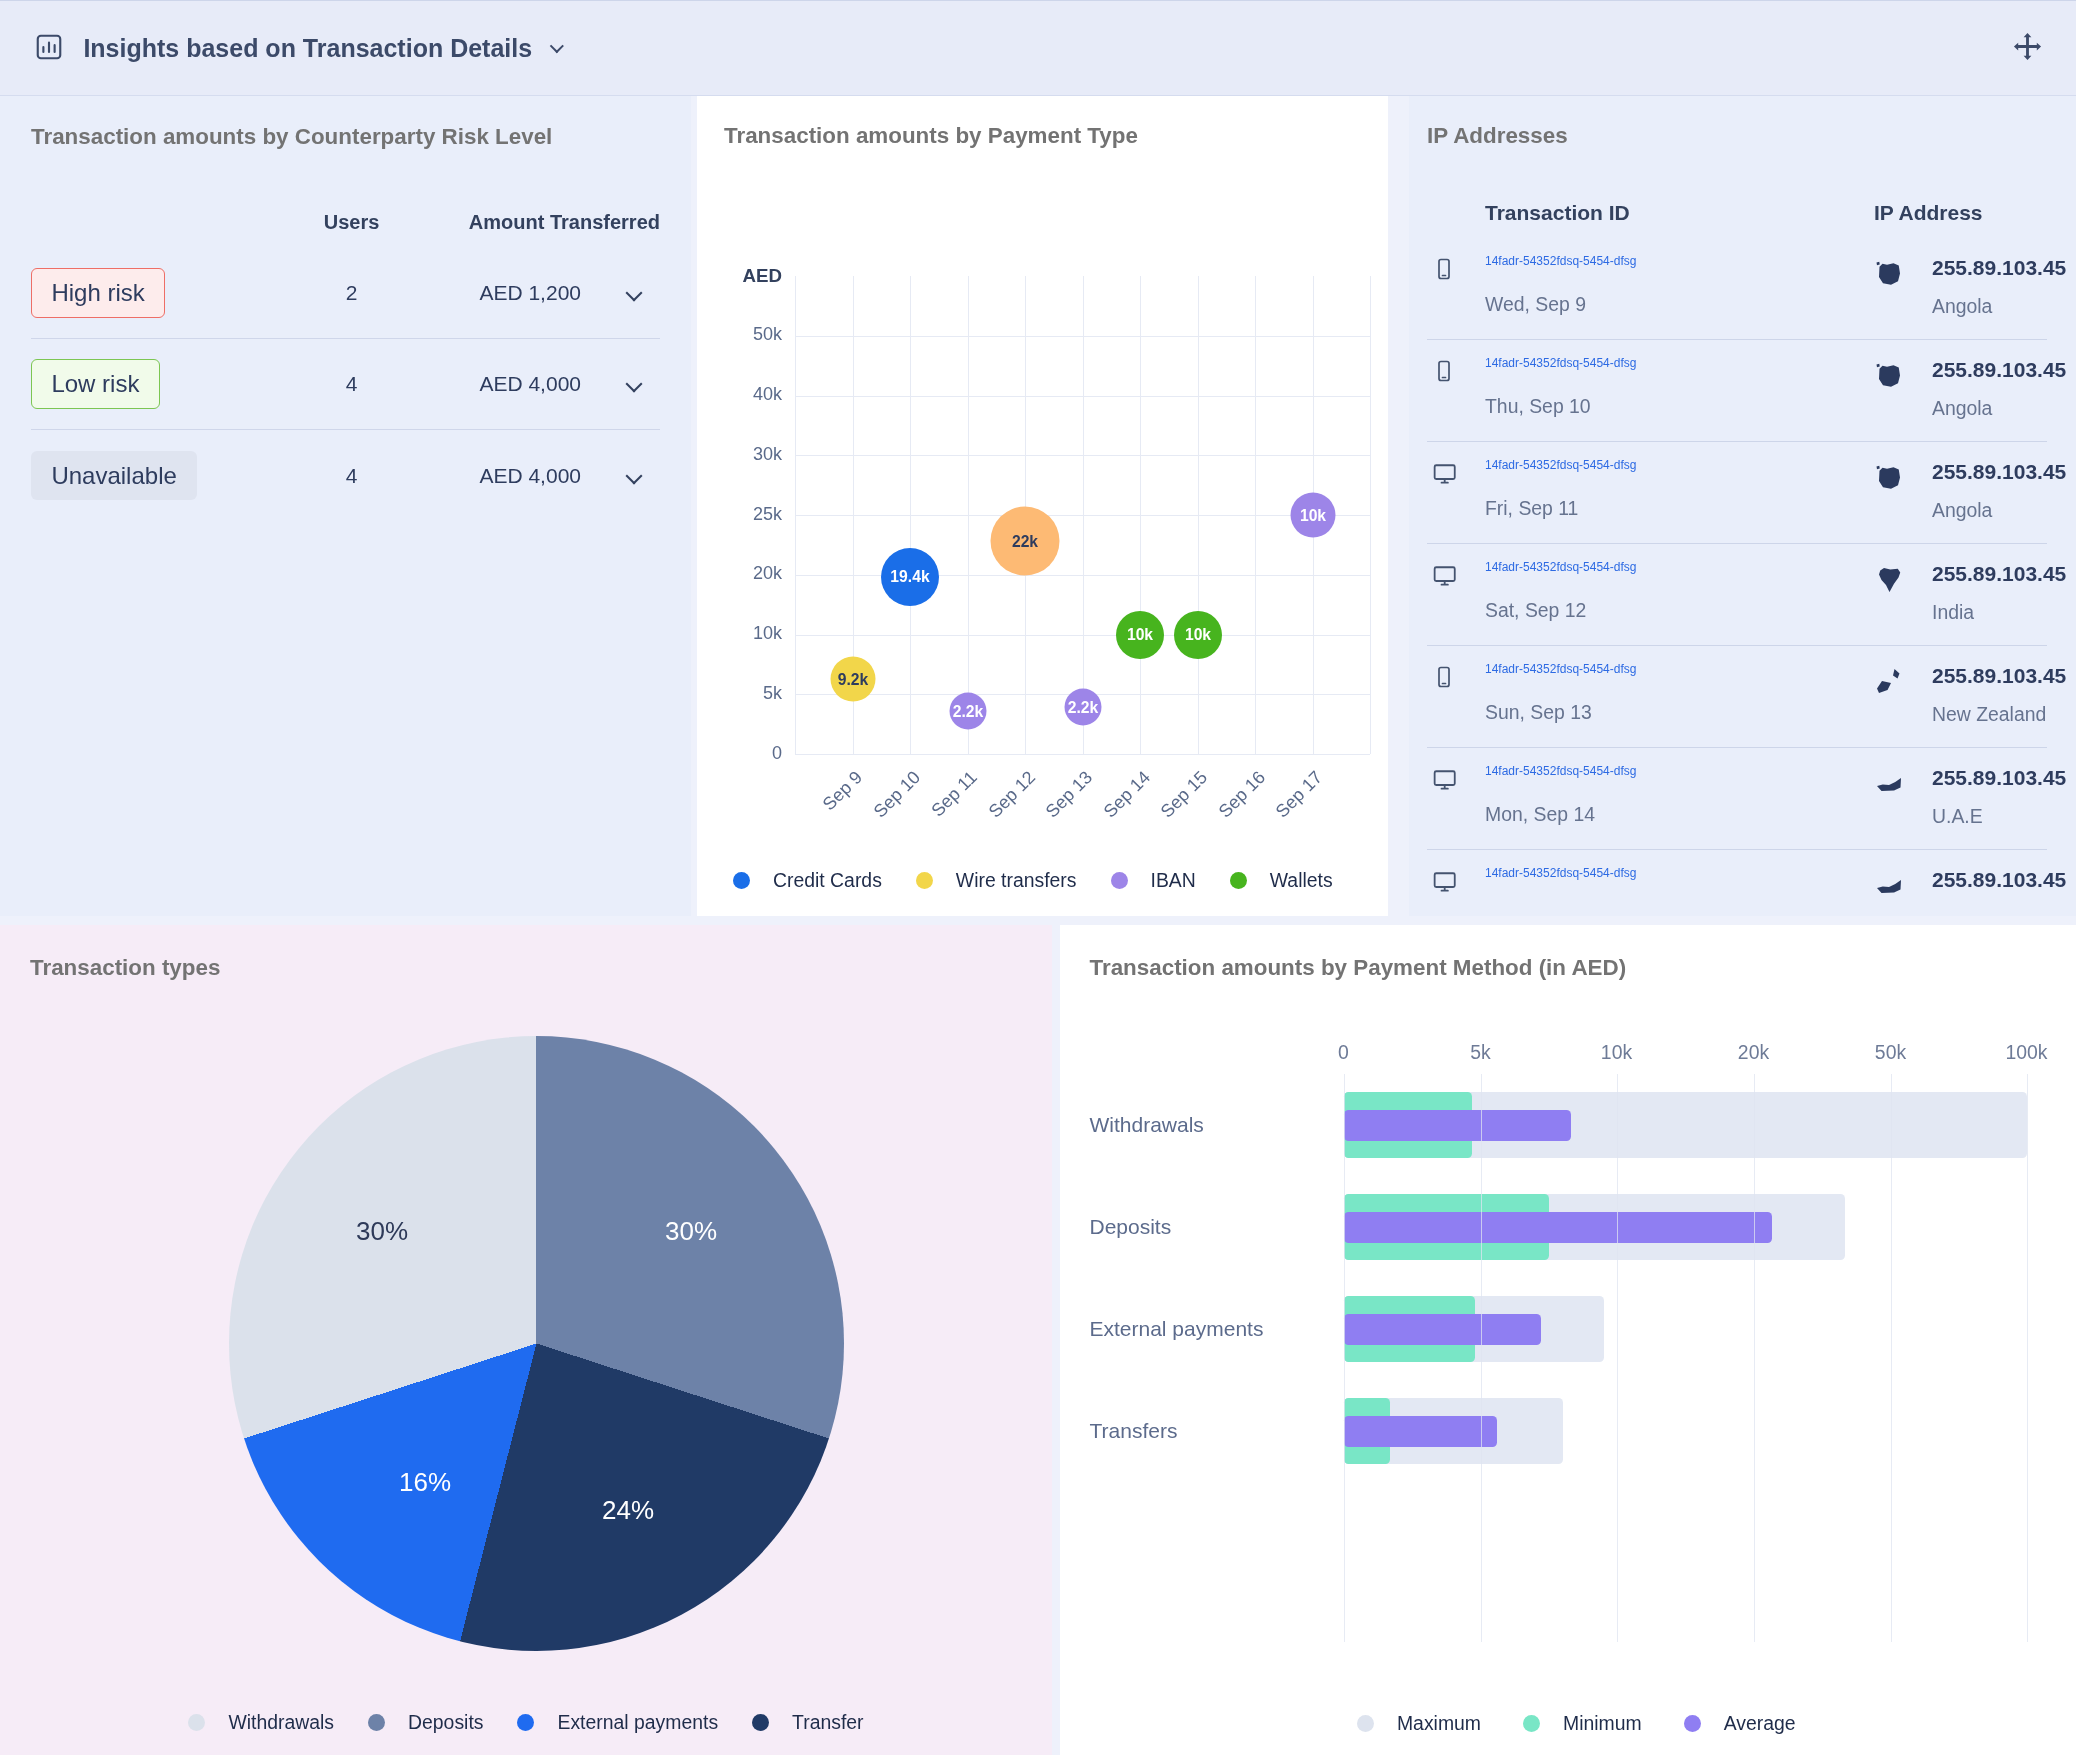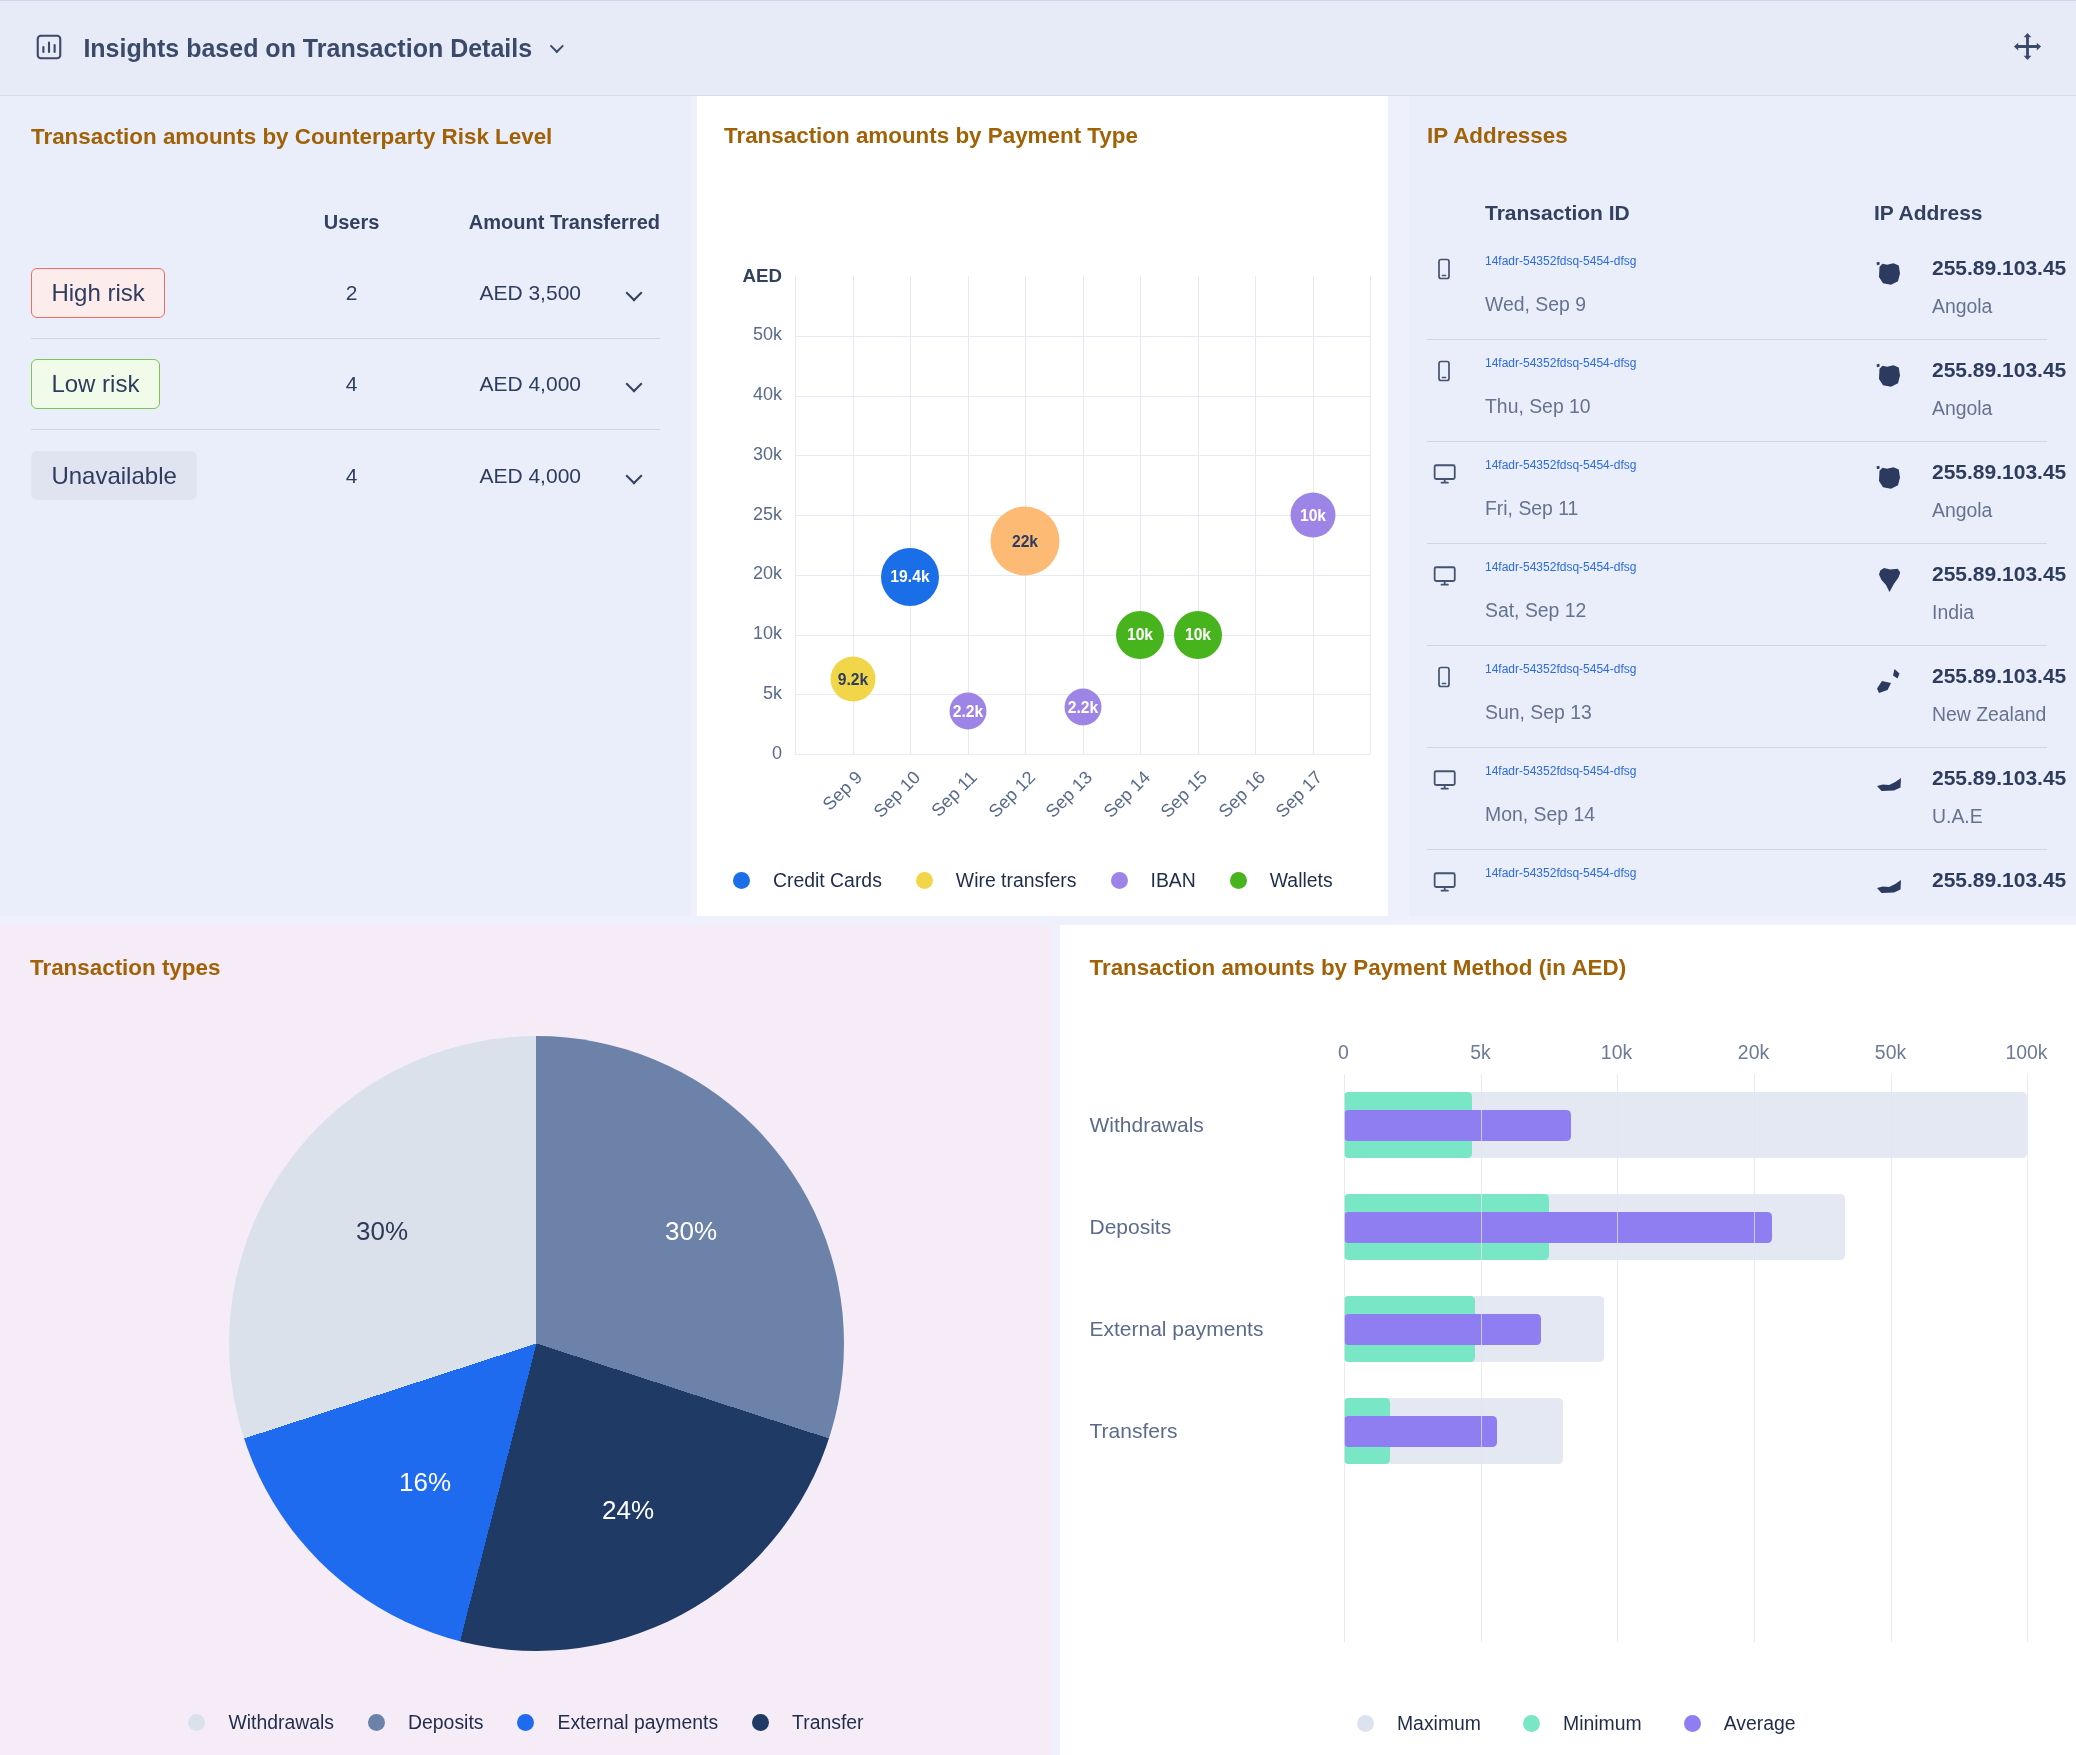--- a/index.html
+++ b/index.html
@@ -9,21 +9,21 @@
   
   .header{height:96px;background:#e7ebf8;border-top:1.5px solid #cdd5ea;border-bottom:1.5px solid #d5dcef;display:flex;align-items:center;padding:0 34px}
   .header-title{font-size:25px;font-weight:700;color:#3c4a69;margin-left:19.4px}
   .spacer{flex:1}
   .chev{width:12px;height:12px;border-right:2.2px solid #33415e;border-bottom:2.2px solid #33415e;transform:rotate(45deg);display:inline-block}
   .chev-sm{width:9.7px;height:9.7px;border-width:2.2px;margin-left:19.4px;margin-bottom:4.5px;border-color:#3c4a69}
 
   
   .row1{display:flex;height:820px}
   .row2{display:flex;height:831px;margin-top:9px}
-  .panel-title{font-size:22.4px;font-weight:700;color:#a16207}
+  .panel-title{font-size:22.4px;font-weight:700;color:#737373}
 
   
   .panel-risk{width:691px;padding:28px 31px;background:#e9eefa}
   .risk-grid{display:grid;grid-template-columns:246px 149px 1fr 52px;align-items:center}
   .risk-head{margin-top:46px;height:52px;font-weight:700;font-size:20px;color:#33415e}
   .risk-head .users-h{text-align:center}
   .risk-head .amount-h{grid-column:3/5;text-align:right}
   .risk-row{height:91px;border-bottom:0.7px solid #cfd6ea}
   .risk-row:last-child{border-bottom:none}
   .risk-users{text-align:center;font-size:21px}
@@ -112,21 +112,21 @@
     <div class="panel-title">Transaction amounts by Counterparty Risk Level</div>
     <div class="risk-grid risk-head">
       <div></div>
       <div class="users-h">Users</div>
       <div class="amount-h">Amount Transferred</div>
     </div>
     <div>
         <div class="risk-grid risk-row">
           <div><span class="badge badge-high">High risk</span></div>
           <div class="risk-users">2</div>
-          <div class="risk-amount">AED 3,500</div>
+          <div class="risk-amount">AED 1,200</div>
           <div class="chev-cell">
             <span class="chev"></span>
           </div>
         </div>
         <div class="risk-grid risk-row">
           <div><span class="badge badge-low">Low risk</span></div>
           <div class="risk-users">4</div>
           <div class="risk-amount">AED 4,000</div>
           <div class="chev-cell">
             <span class="chev"></span>

